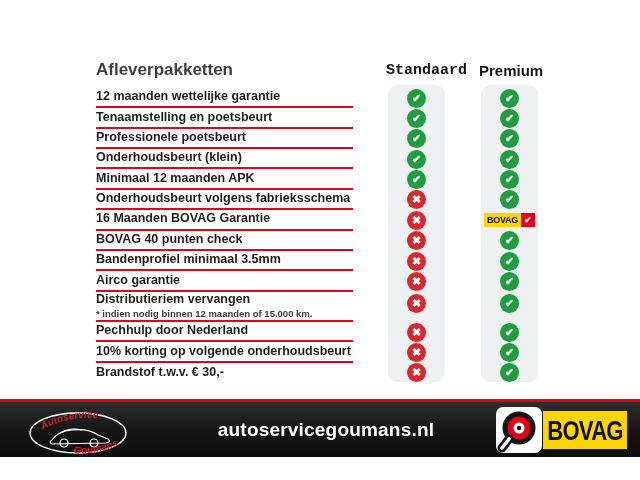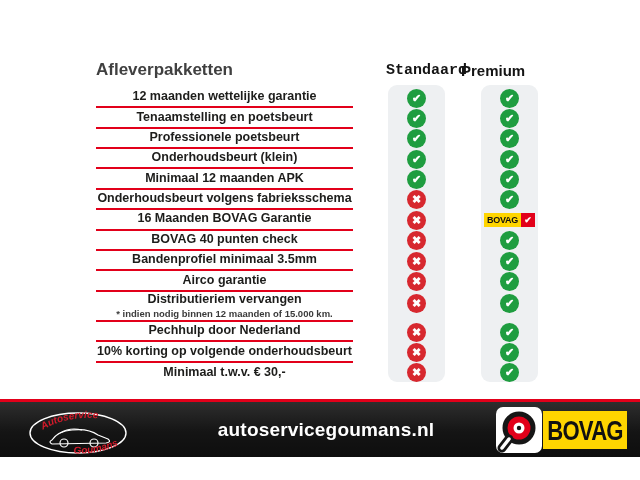--- a/index.html
+++ b/index.html
@@ -15,39 +15,39 @@
   
   .page-title {
     position:absolute; left:96px; top:60px;
     font-size:17px; font-weight:bold; color:#404040;
   }
   .col-header {
     position:absolute; top:62px; width:60px;
     text-align:center; font-size:15px; font-weight:bold; color:#141414;
   }
   .col-header.std { left:386px;font-family:Liberation Mono, monospace; }
-  .col-header.prm { left:461px; }
+  .col-header.prm { left:479px; }
 
   
   .col-card {
     position:absolute; top:85px; height:297px; width:57px;
     background:#eef0f2; border-radius:9px;
   }
   .col-card.std { left:388px; }
   .col-card.prm { left:481px; }
 
   
   .rows {
     position:absolute; left:96px; top:88px; width:442px;
     display:flex; flex-direction:column;
   }
   .row {
     display:grid;
     grid-template-columns:257px 35px 57px 36px 57px;
-    height:20.36px; align-items:center;text-align:center;
+    height:20.36px; align-items:center;
   }
   .row.tall { height:30.5px; }
   .row .label-cell {
     height:100%; display:flex; flex-direction:column; justify-content:center;
     border-bottom:2px solid #e2001a;
   }
   .row.last .label-cell { border-bottom:none; }
   .row .lbl { font-size:12.5px; font-weight:bold; color:#1d1d1b; line-height:1.1; }
   .row .sub { font-size:9.5px; font-weight:bold; color:#3a3a3a; margin-top:1px; }
   .cell-icon { display:flex; justify-content:center; align-items:center; height:100%; }
@@ -266,21 +266,21 @@
         <div class="cell-icon">
           <span class="icon red">✖</span>
         </div>
         <div></div>
         <div class="cell-icon">
           <span class="icon green">✔</span>
         </div>
       </div>
       <div class="row last">
         <div class="label-cell">
-          <span class="lbl">Minimaal t.w.v. € 30,-</span>
+          <span class="lbl">Brandstof t.w.v. € 30,-</span>
         </div>
         <div></div>
         <div class="cell-icon">
           <span class="icon red">✖</span>
         </div>
         <div></div>
         <div class="cell-icon">
           <span class="icon green">✔</span>
         </div>
       </div>

